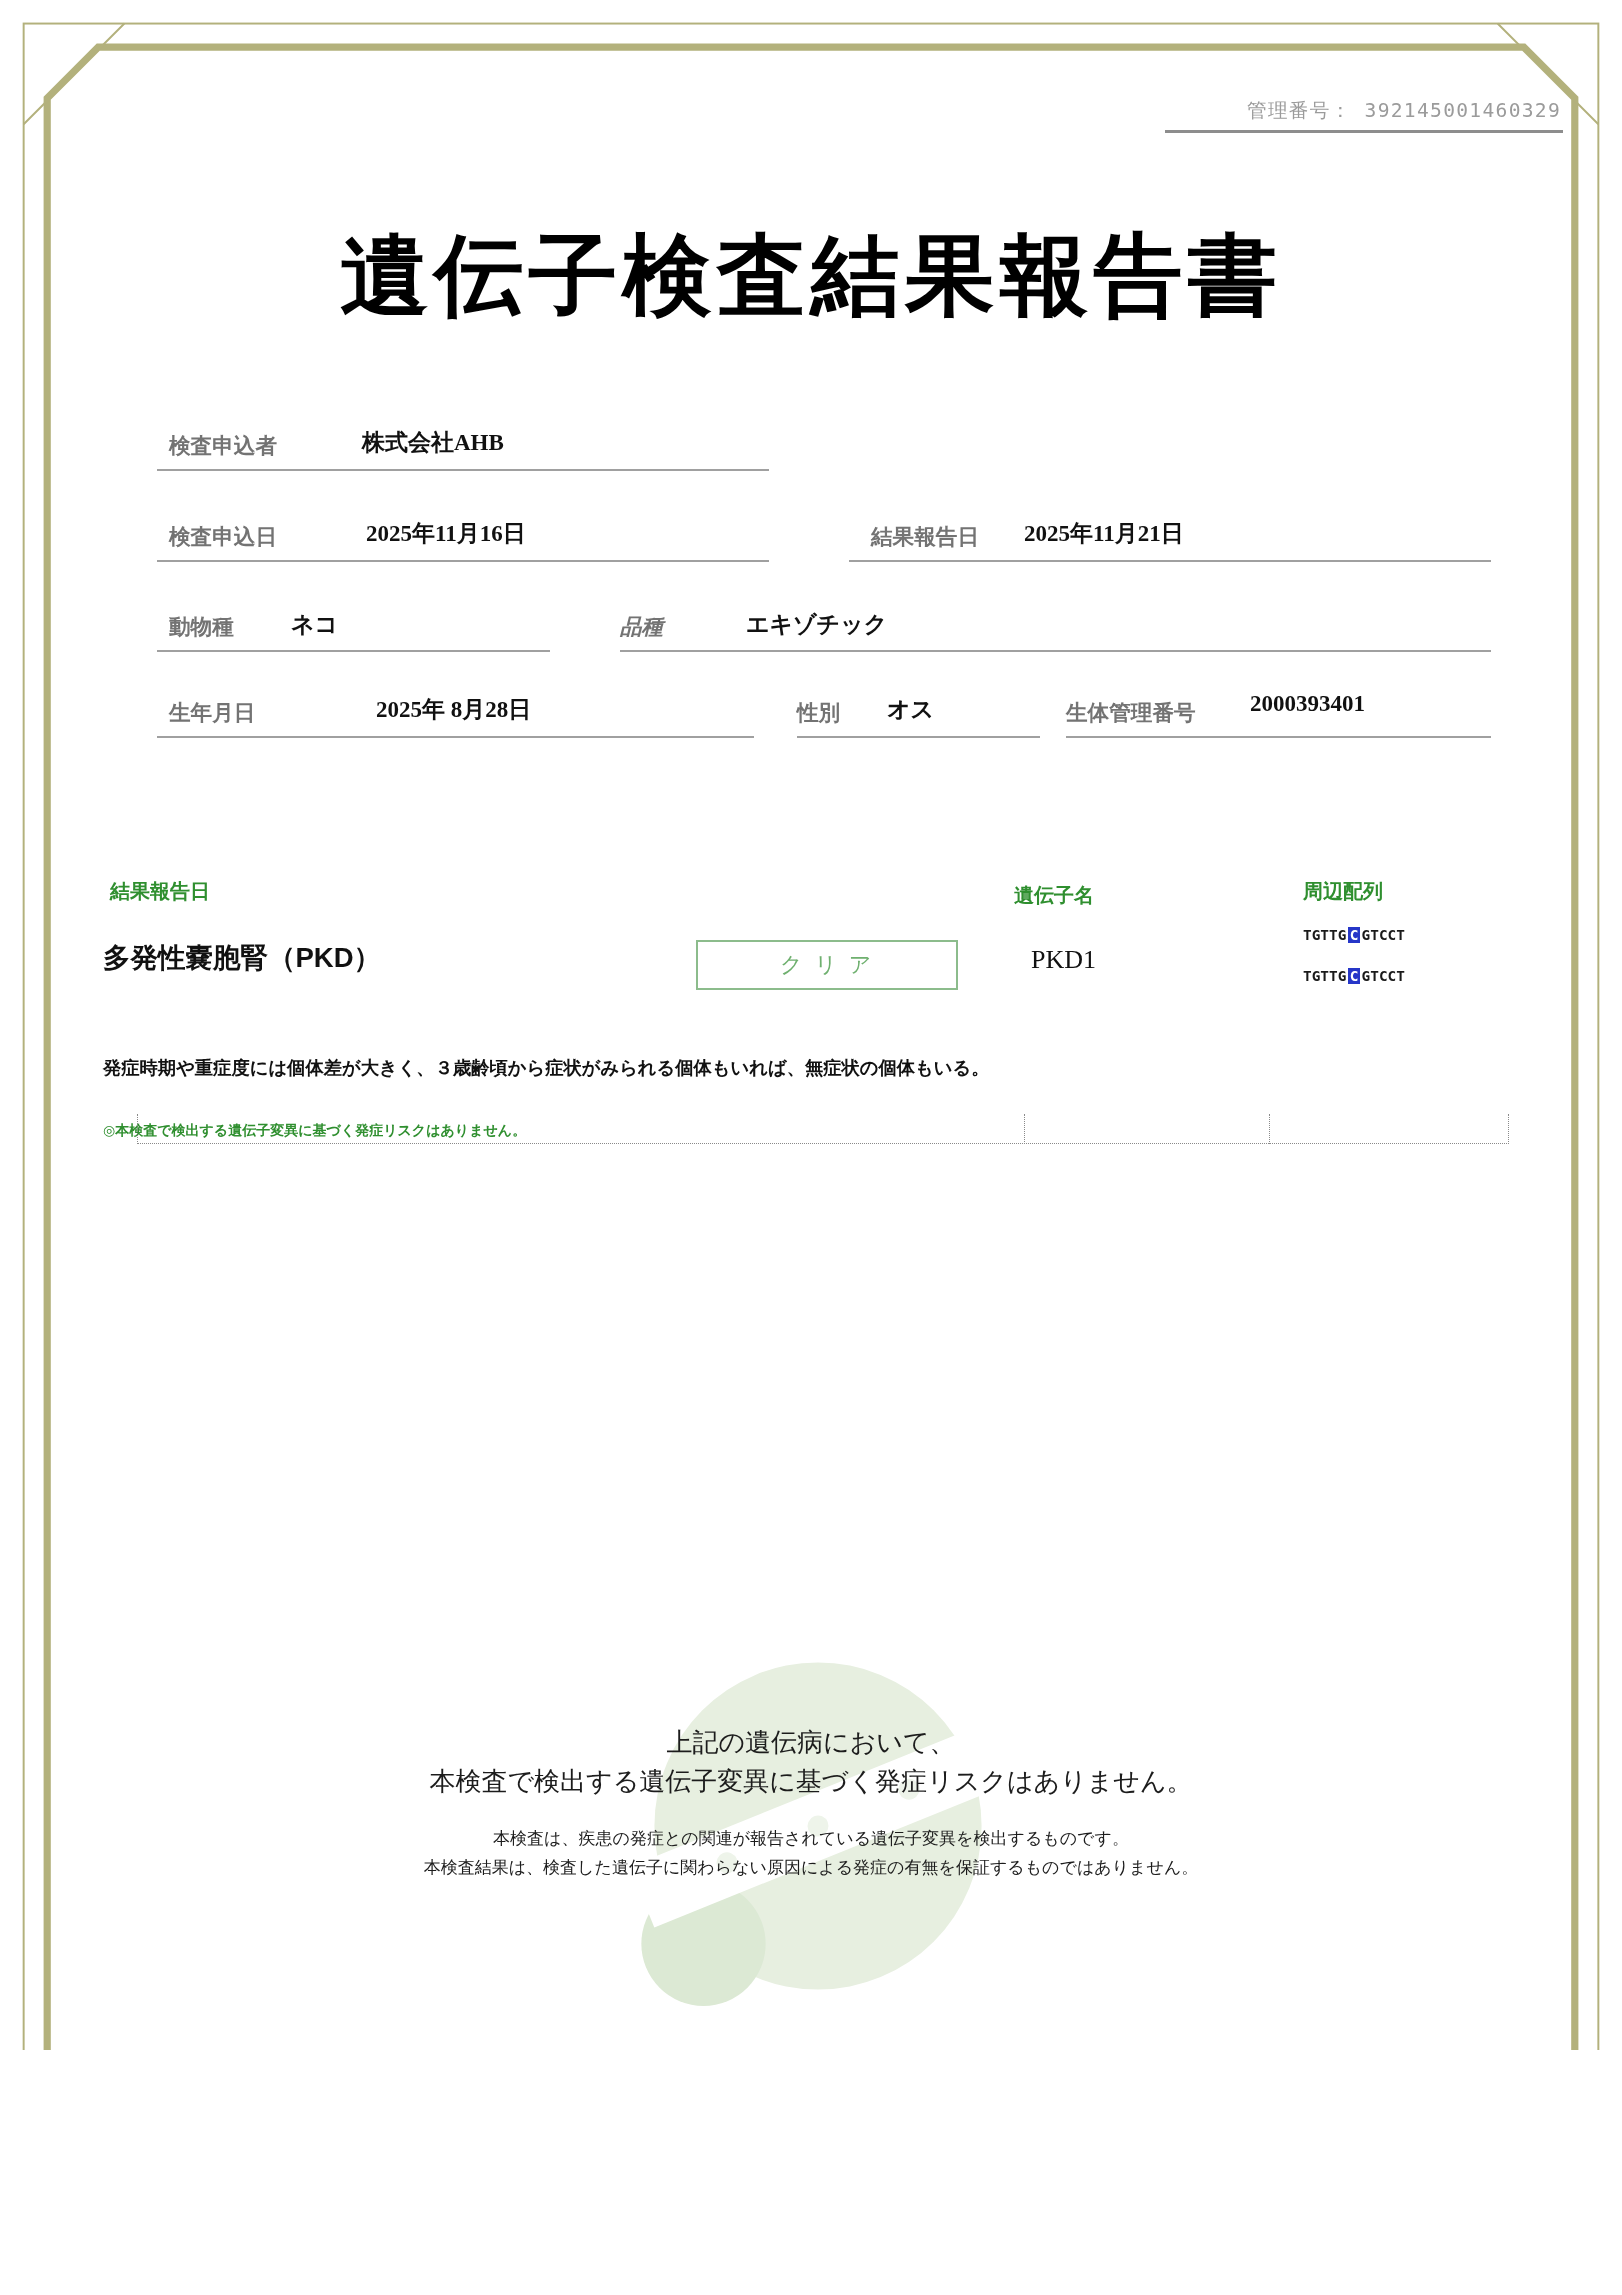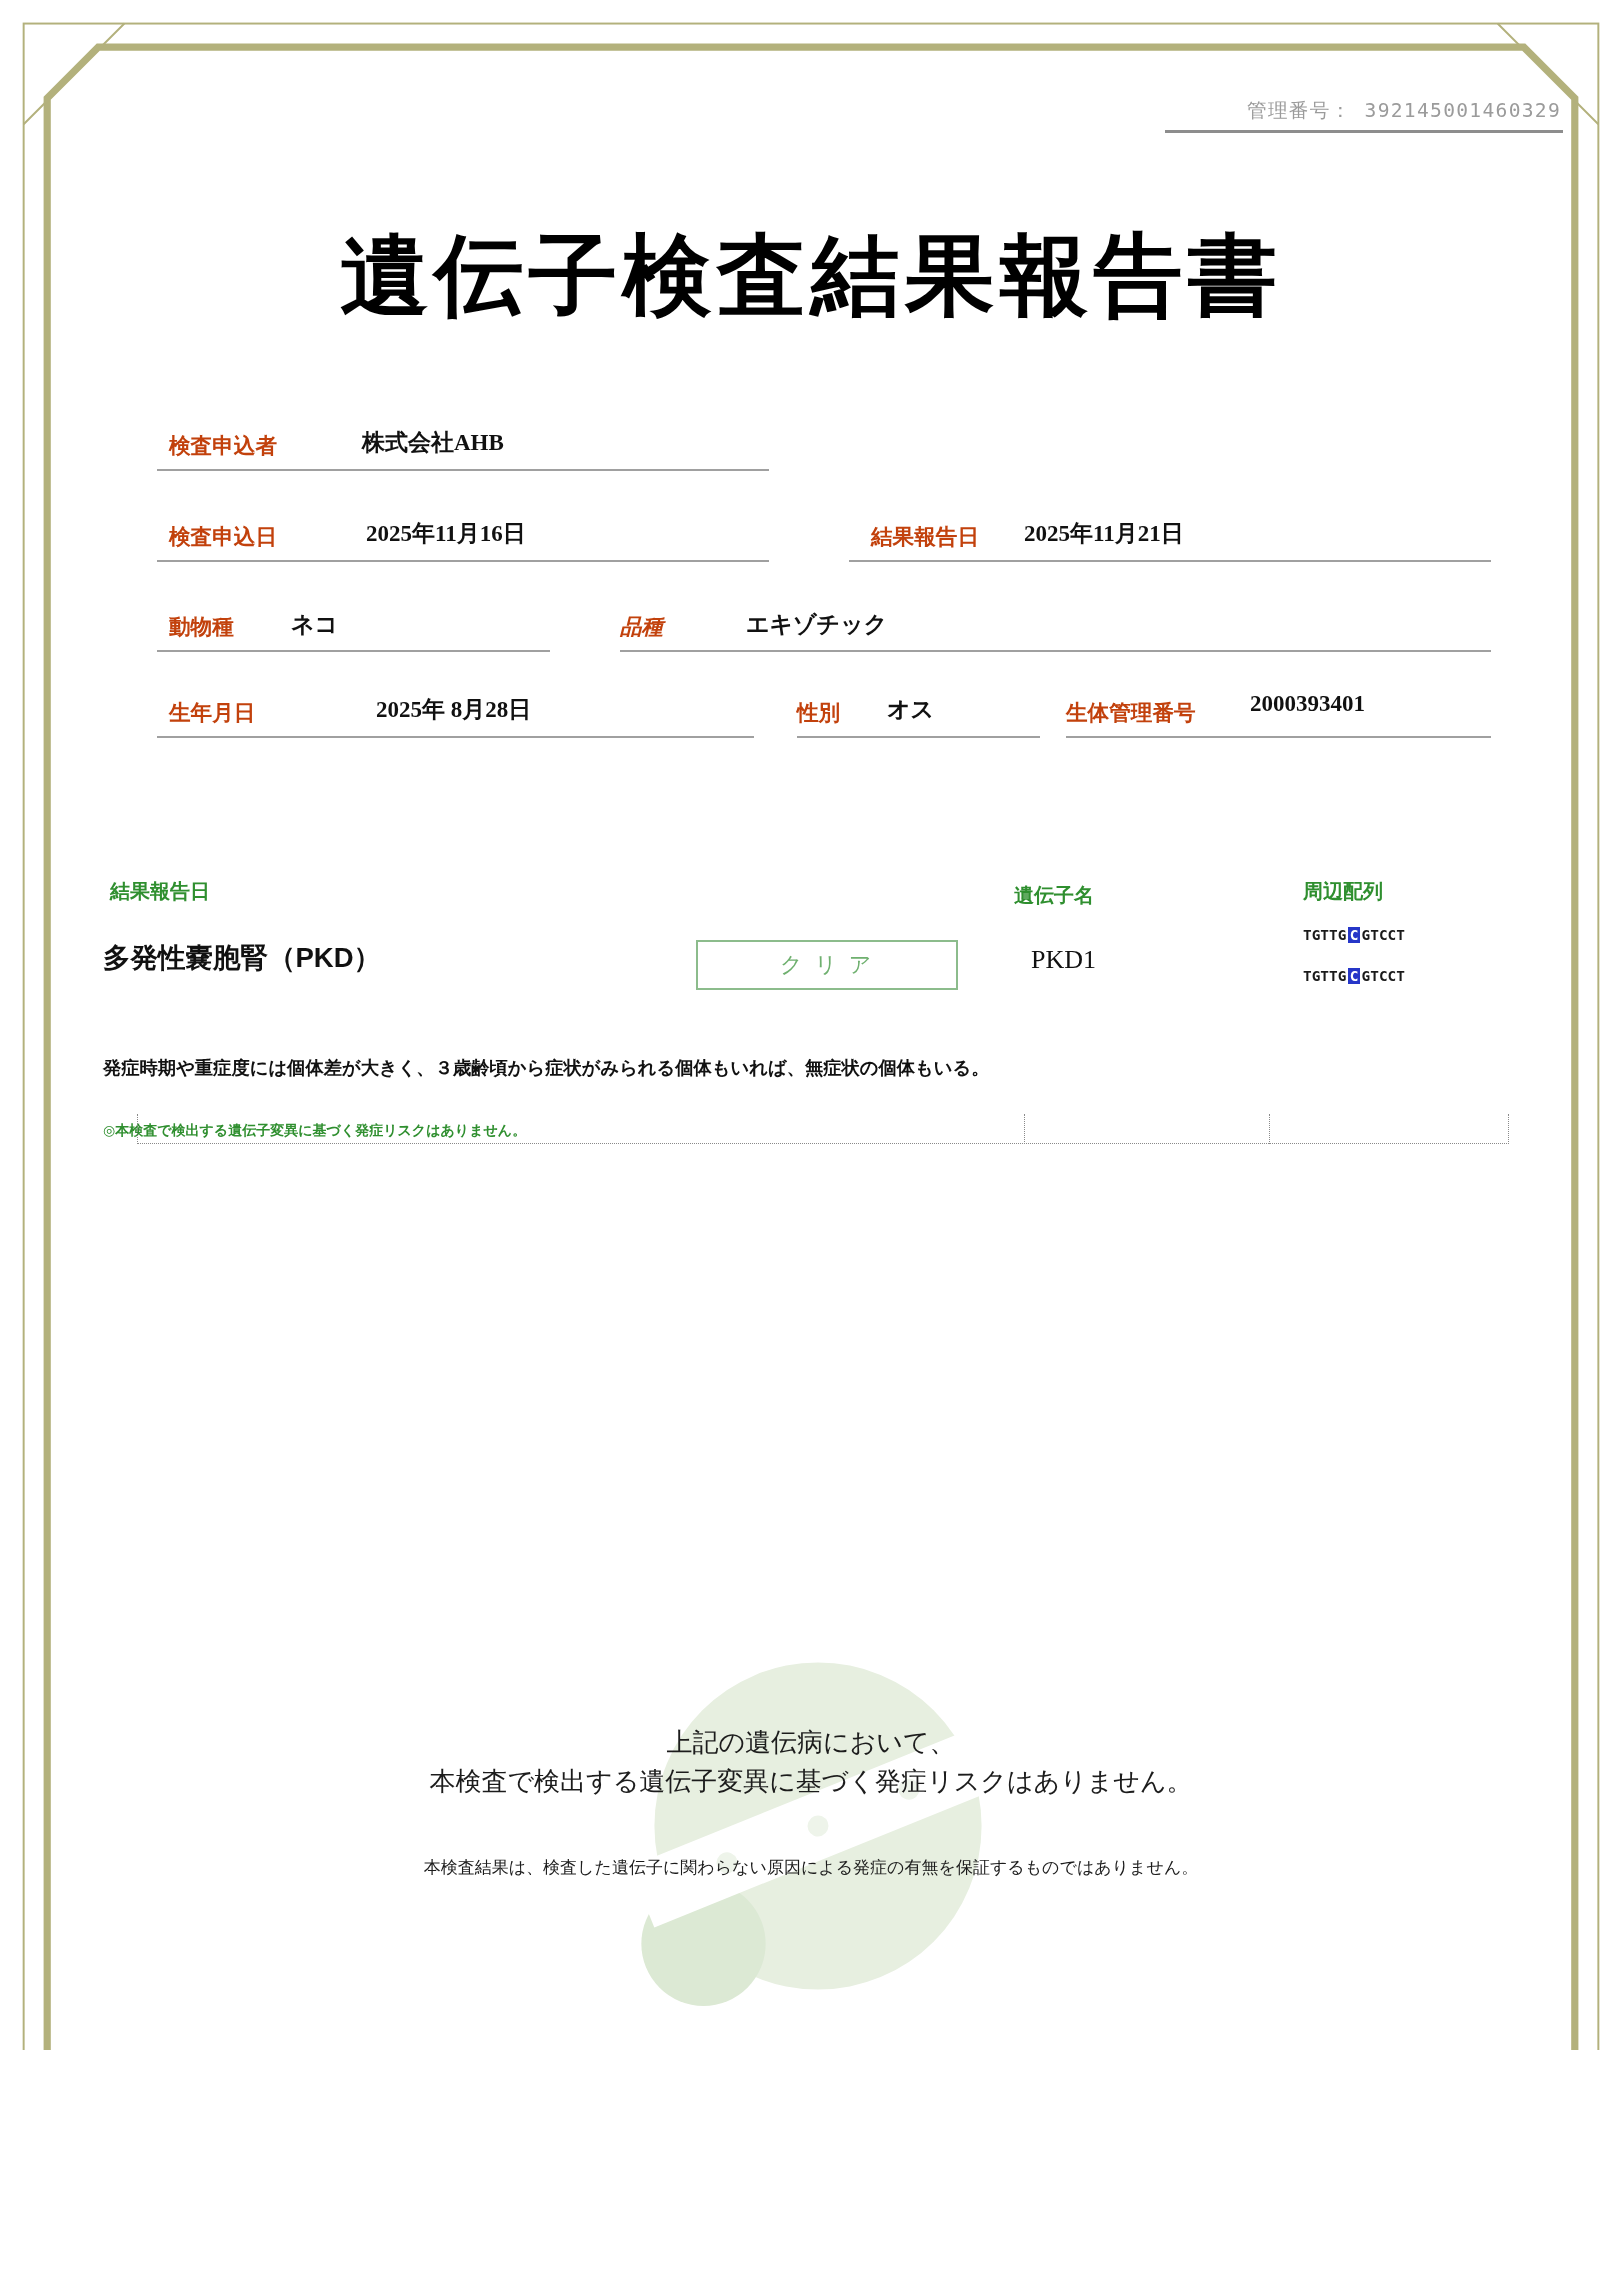--- a/index.html
+++ b/index.html
@@ -8,21 +8,21 @@
   .abs{position:absolute;}
   .serif{font-family:"Liberation Serif","DejaVu Serif",serif;}
   .sans{font-family:"Liberation Sans","DejaVu Sans",sans-serif;}
   .mono{font-family:"DejaVu Sans Mono",monospace;}
 
   .mgmt{font-size:19.6px;color:#9b9b9b;letter-spacing:1.3px;}
   .mgmt-line{height:2.6px;background:#8d8d8d;}
 
   .doc-title{left:0;right:0;text-align:center;font-size:89px;font-weight:600;letter-spacing:5.2px;color:#000;}
 
-  .flabel{font-size:21.6px;font-weight:700;color:#c2410c;}
+  .flabel{font-size:21.6px;font-weight:700;color:#737373;}
   .fvalue{font-size:23px;font-weight:600;color:#111;}
   .uline{height:0;border-bottom:2px solid #a0a0a0;}
 
   .ghead{color:#2f8f2f;font-weight:700;font-size:20px;}
   .item-name{font-size:27.5px;font-weight:700;color:#111;}
   .clear-box{width:262px;height:50px;border:2px solid #8cbc8c;display:flex;align-items:center;justify-content:center;
              color:#6fb06f;font-size:22px;letter-spacing:11.8px;padding-left:9.2px;box-sizing:border-box;}
   .gene{font-size:26px;font-weight:500;}
   .seq{font-family:"DejaVu Sans Mono",monospace;font-size:14.4px;font-weight:700;color:#1a1a1a;}
   .variant{display:inline-block;background:#2636c8;color:#fff;padding:0 2px;margin:0 1.3px;font-weight:700;}
@@ -123,20 +123,21 @@
     <g transform="rotate(-22 350 350)">
       <rect x="60" y="300" width="580" height="100" fill="#ffffff"></rect>
       <circle cx="200" cy="350" r="16" fill="#eef4ea"></circle>
       <circle cx="350" cy="350" r="16" fill="#eef4ea"></circle>
       <circle cx="500" cy="350" r="16" fill="#eef4ea"></circle>
     </g>
   </svg>
 
   <div class="abs sum-big" style="top:1725px;">上記の遺伝病において、</div>
   <div class="abs sum-big" style="top:1764px;">本検査で検出する遺伝子変異に基づく発症リスクはありません。</div>
+  <div class="abs sum-small" style="top:1827px;">本検査は、疾患の発症との関連が報告されている遺伝子変異を検出するものです。</div>
   <div class="abs sum-small" style="top:1856px;">本検査結果は、検査した遺伝子に関わらない原因による発症の有無を保証するものではありません。</div>
 
   <svg class="abs" style="left:92px;top:2120px;" width="88" height="88" viewBox="0 0 134 134">
     <circle cx="67" cy="67" r="63" fill="#76b03f"></circle>
     <ellipse cx="46" cy="40" rx="30" ry="17" fill="#9cc86a" transform="rotate(-25 46 40)"></ellipse>
     <g transform="rotate(-28 67 67)">
       <rect x="-18" y="52" width="170" height="30" fill="#ffffff"></rect>
       <circle cx="32" cy="67" r="5" fill="#76b03f"></circle>
       <circle cx="67" cy="67" r="5" fill="#76b03f"></circle>
       <circle cx="102" cy="67" r="5" fill="#76b03f"></circle>

